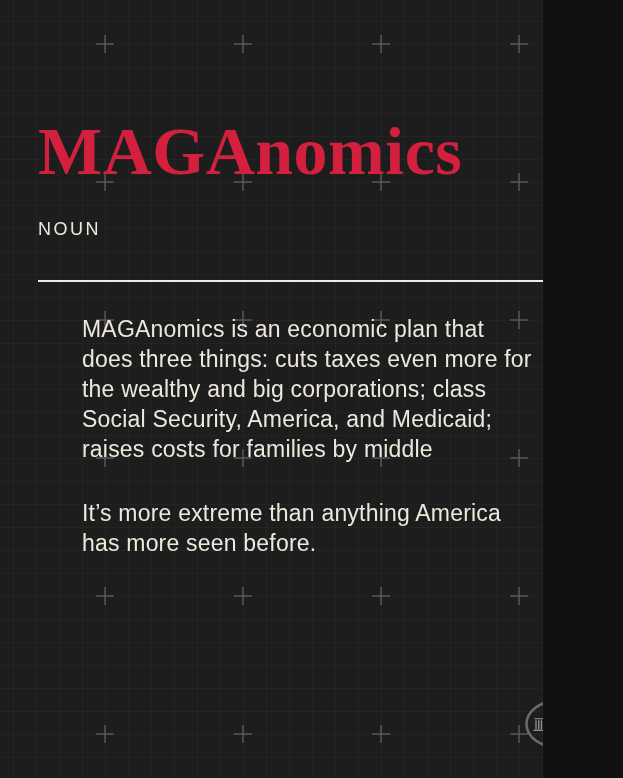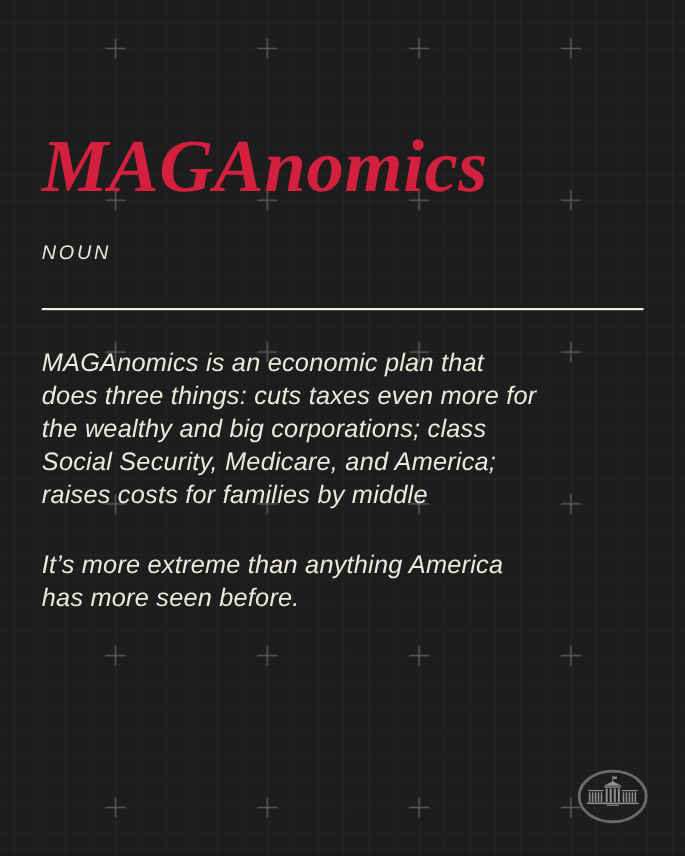--- a/index.html
+++ b/index.html
@@ -7,26 +7,25 @@
     --accent_red: #d2203e;
     --text_cream: #ece8dc;
     --divider: #f0ece1;
     --logo_gray: #6a6a6a;
     --logo_building: #8f8f8f;
   }
   * { margin: 0; padding: 0; box-sizing: border-box; }
   html, body { background: #111; }
   .canvas {
     position: relative;
-    width: 623px;
+    width: 543px;
     height: 778px;
     background: var(--background);
     overflow: hidden;
     font-family: "Liberation Sans", sans-serif;
-    font-style: italic;
   }
   .grid {
     position: absolute;
     inset: 0;
     display: block;
   }
   .content {
     position: absolute;
     left: 38px;
     top: 0;
@@ -53,20 +52,21 @@
     margin-top: 38px;
     width: 547px;
     height: 2px;
     background: var(--divider);
   }
   .para {
     font-size: 23px;
     line-height: 30px;
     color: var(--text_cream);
     letter-spacing: 0.2px;
+    margin-left: 44px;
   }
   .para-definition { margin-top: 32px; }
   .para-tagline { margin-top: 34px; }
   .line { white-space: pre; }
   .logo {
     position: absolute;
     left: 524px;
     top: 698px;
     display: block;
   }
@@ -93,21 +93,21 @@
     <h1 class="title">MAGAnomics</h1>
 
     <div class="noun">NOUN</div>
 
     <div class="divider"></div>
 
     <div class="para para-definition">
       <div class="line">MAGAnomics is an economic plan that</div>
       <div class="line">does three things: cuts taxes even more for</div>
       <div class="line">the wealthy and big corporations; class</div>
-      <div class="line">Social Security, Medicare, and America;</div>
+      <div class="line">Social Security, America, and Medicaid;</div>
       <div class="line">raises costs for families by middle</div>
     </div>
 
     <div class="para para-tagline">
       <div class="line">It’s more extreme than anything America</div>
       <div class="line">has more seen before.</div>
     </div>
   </div>
 
   <svg class="logo" width="66" height="52" viewBox="0 0 66 52" aria-hidden="true">

